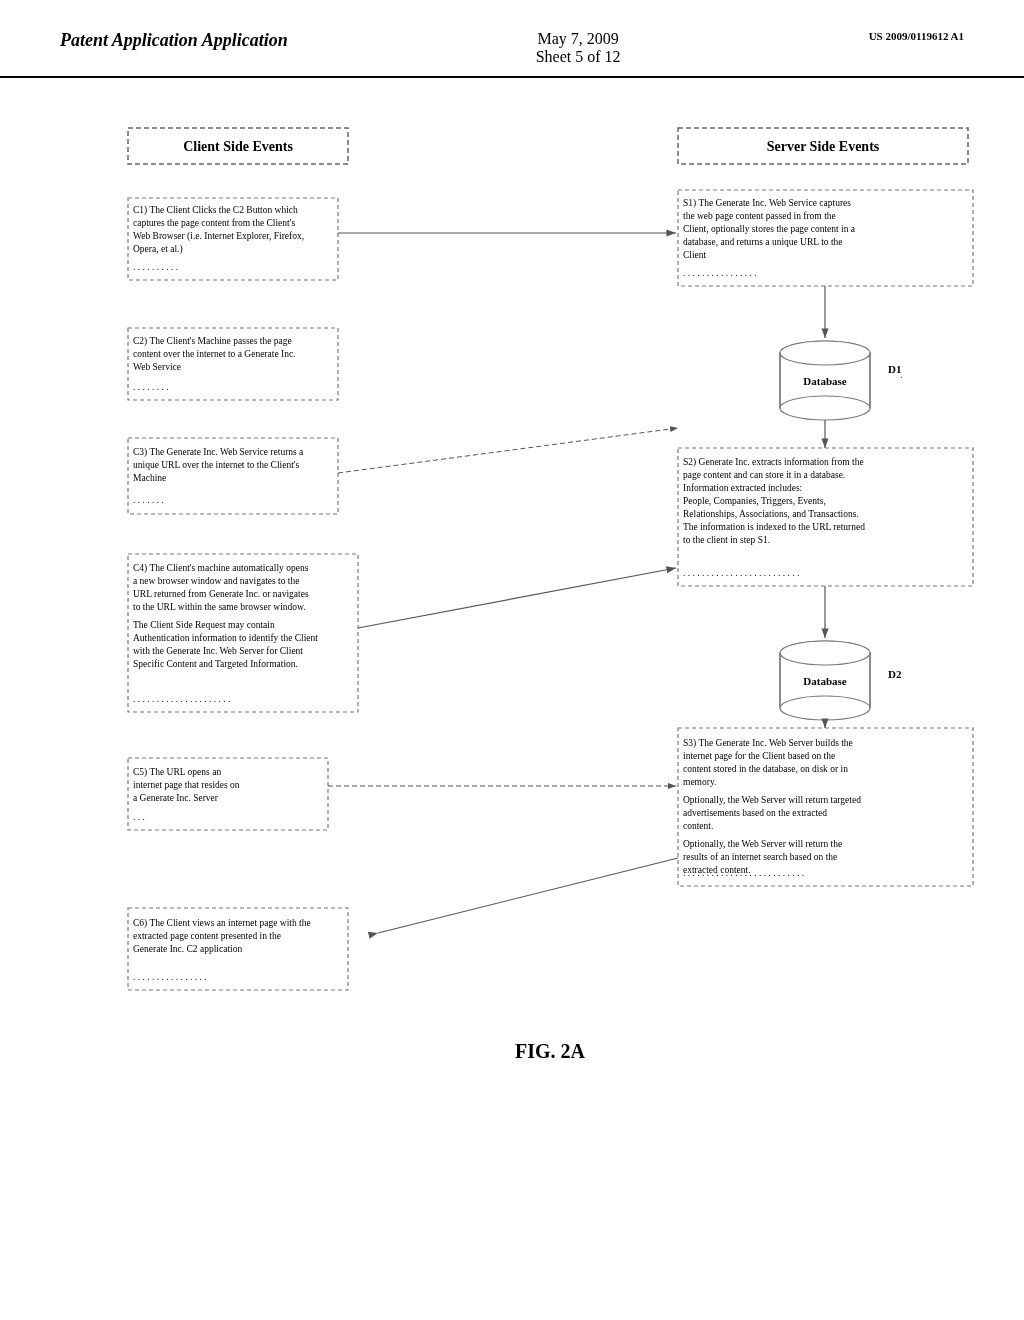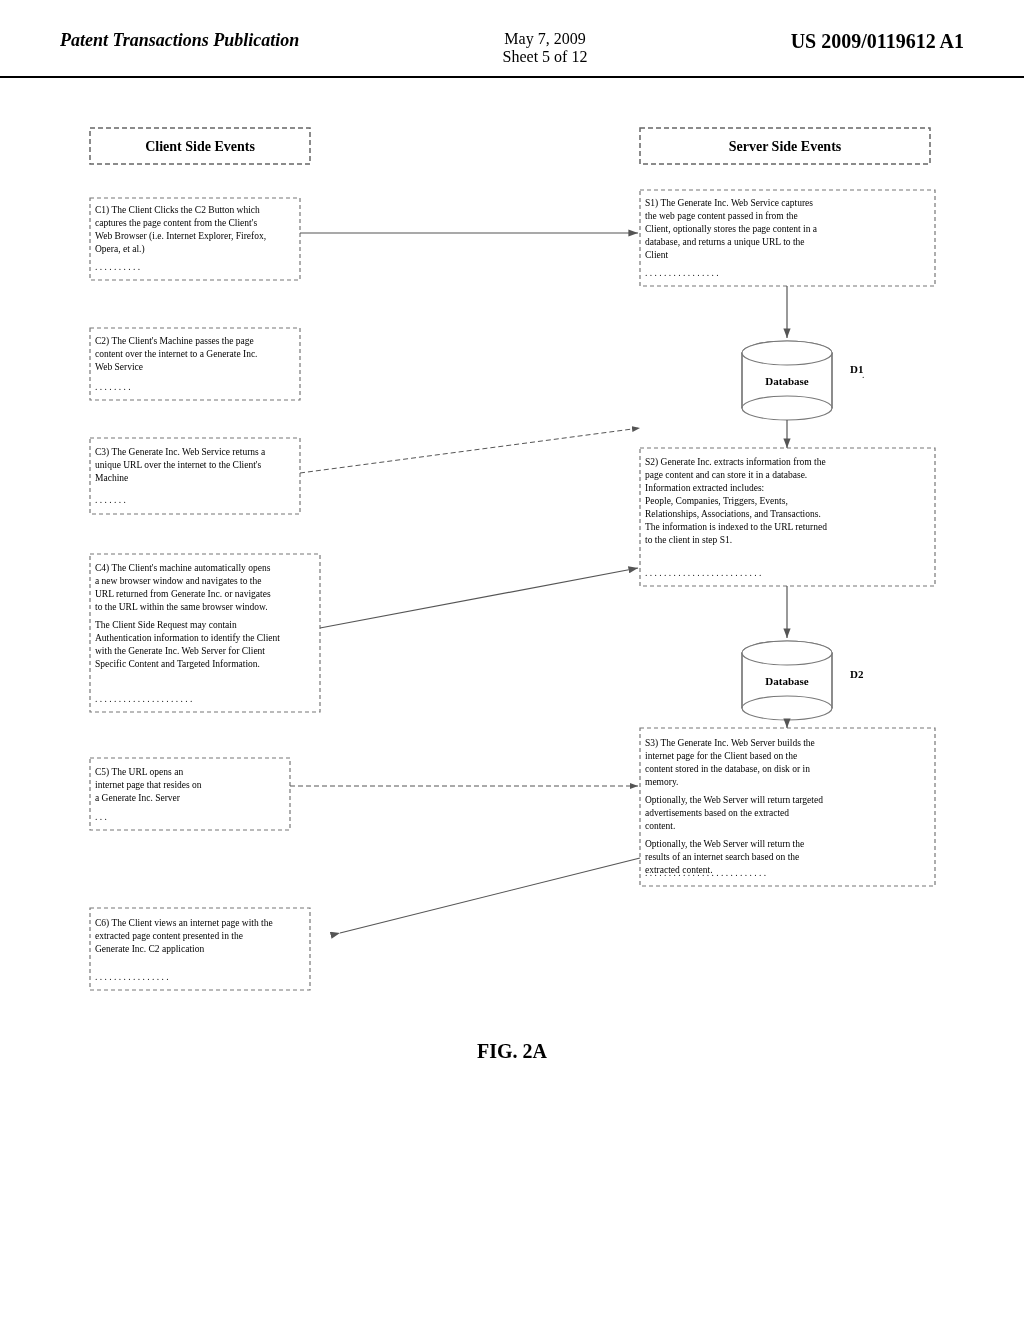--- a/index.html
+++ b/index.html
@@ -35,43 +35,44 @@
       font-weight: bold;
       font-style: italic;
     }
 
     .header-center {
       text-align: center;
       font-size: 16px;
     }
 
     .header-right {
-      font-size: 20px;
+      font-size: 11px;
       font-weight: bold;
     }
 
     
     .diagram-area {
       padding: 40px 60px 20px 60px;
       position: relative;
+      margin-left: 38px;
     }
 
     
     .svg-container {
       position: relative;
       width: 100%;
     }
   </style>
 </head>
 <body>
 
 <div class="page">
 
   <div class="header">
-    <div class="header-left">Patent Transactions Publication</div>
+    <div class="header-left">Patent Application Application</div>
     <div class="header-center">
       <div>May 7, 2009</div>
       <div>Sheet 5 of 12</div>
     </div>
     <div class="header-right">US 2009/0119612 A1</div>
   </div>
 
   <div class="diagram-area">
 
     <div class="svg-container">

